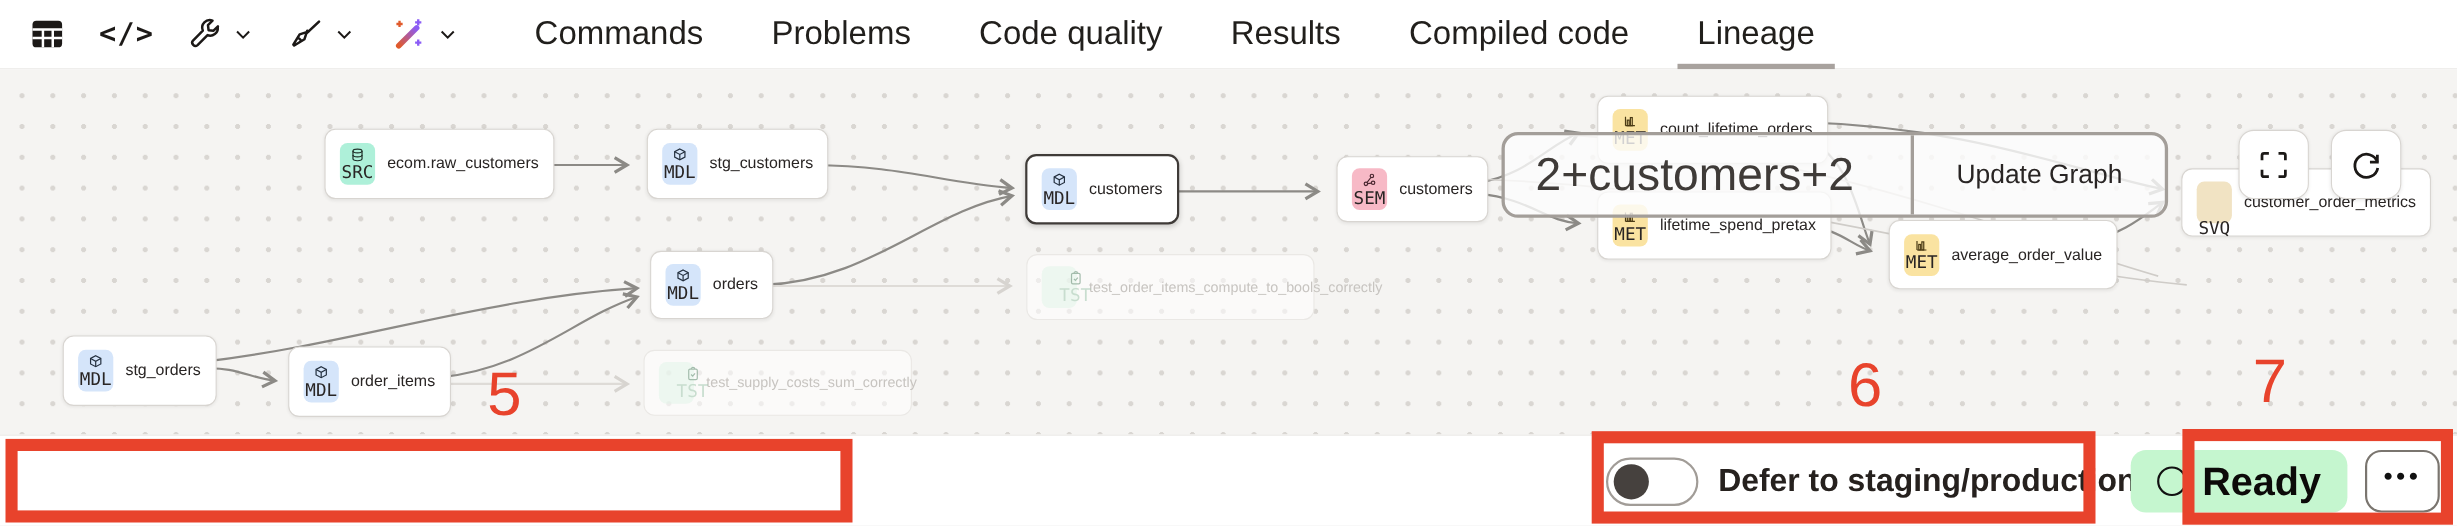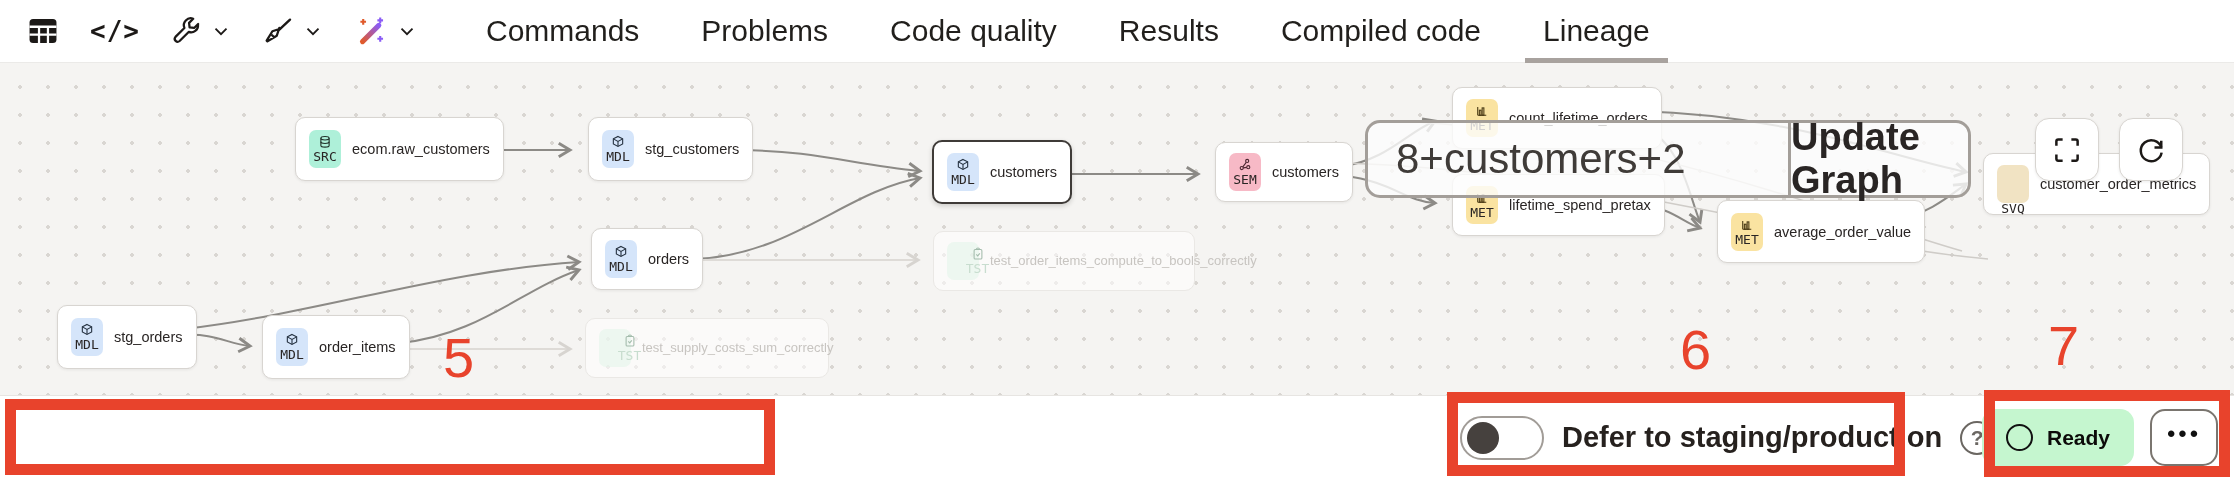--- a/index.html
+++ b/index.html
@@ -24,39 +24,39 @@
             background-size:28px 28px; background-position:6px 10px; overflow:hidden; }
   .edges { position:absolute; left:0; top:0; z-index:1; }
 
   .node { position:absolute; z-index:2; display:inline-flex; align-items:center; gap:11px;
           height:64px; padding:0 13px; background:#fff; border:1.5px solid #d8d5d1;
           border-radius:10px; box-shadow:0 1px 3px rgba(28,25,23,.07); cursor:pointer; }
   .node .nlabel { font-size:14.5px; color:#292524; white-space:nowrap; }
   .node.selected { border:2.5px solid #3f3b38; box-shadow:0 2px 5px rgba(28,25,23,.18); }
   .badge { display:flex; flex-direction:column; align-items:center; justify-content:center;
            width:32px; height:38px; border-radius:7px; gap:1px; flex:0 0 auto; }
-  .bcode { font-family:"DejaVu Sans Mono", monospace; font-size:13px; color:#292524; line-height:1; }
+  .bcode { font-family:"DejaVu Sans Mono", monospace; font-size:16px; color:#292524; line-height:1; }
   .badge svg { display:block; }
   .badge-src { background:#aef0d9; } .badge-mdl { background:#d5e5fa; }
   .badge-sem { background:#f7b9c6; } .badge-met { background:#fae3a1; }
   .badge-svq { background:#f1e3c3;gap:48px; }
   .node.tst { background:rgba(255,255,255,.55); border-color:#eae8e5; box-shadow:none; height:auto; min-height:60px; padding:8px 13px; }
   .node.tst .nlabel { font-size:13px; color:#c7c4c0; white-space:normal; line-height:1.4; }
   .badge-tst { background:#e2f5e9; opacity:.55;padding-left:29px; }
   .node.tst .bcode { color:#9fc7ad; }
 
   
   .selector { position:absolute; left:1365px; top:57px; width:606px; height:78px; z-index:5;
               display:flex; align-items:stretch; background:rgba(253,253,252,.8);
               border:3px solid #a39e99; border-radius:15px; }
   .selector-query { flex:1 1 auto; display:flex; align-items:center; padding-left:28px;
                     font-size:42px; color:#3f3b38; }
   .selector-div { width:3px; background:#a39e99; }
-  .selector-btn { width:177px; display:flex; align-items:center; justify-content:center;
-                  font-size:38px; font-weight:700; color:#292524; cursor:pointer; }
+  .selector-btn { width:228px; display:flex; align-items:center; justify-content:center;
+                  font-size:24px; font-weight:400; color:#292524; cursor:pointer; }
 
   .gcontrols { position:absolute; top:55px; left:2035px; z-index:6; display:flex; gap:20px; }
   .gbtn { width:64px; height:63px; background:#fff; border:1.5px solid #d8d5d1; border-radius:14px;
           box-shadow:0 1px 3px rgba(28,25,23,.08); display:flex; align-items:center; justify-content:center; cursor:pointer; }
 
   
   .bottombar { position:absolute; left:0; top:395px; width:2234px; height:83px; background:#fff;
                border-top:1px solid #e7e5e2; }
   .cmd-input { position:absolute; left:10px; top:9px; width:760px; height:64px; border:none; outline:none;
                background:#fff; font-family:"Liberation Sans", sans-serif; font-size:28px; color:#292524; padding:0 20px; }
@@ -65,21 +65,21 @@
   .toggle { width:84px; height:44px; border:2px solid #a19c97; border-radius:22px; background:#fff;
             position:relative; cursor:pointer; flex:0 0 auto; }
   .toggle .knob { position:absolute; left:5px; top:4px; width:32px; height:32px; border-radius:50%; background:#46413e; }
   .defer-label { font-size:29px; font-weight:600; color:#26211e; white-space:nowrap; }
   .help { width:34px; height:34px; border:2.5px solid #6b6archive; border:2.5px solid #6b6762; border-radius:50%;
           display:flex; align-items:center; justify-content:center; font-size:21px; color:#6b6762; font-weight:600; cursor:pointer; }
   .status-cluster { position:absolute; right:16px; top:0; height:83px; display:flex; align-items:center; gap:16px; }
   .ready-pill { display:flex; align-items:center; gap:14px; background:#c5f6cf; border-radius:14px;
                 height:57px; padding:0 24px; cursor:pointer; }
   .ready-dot { width:27px; height:27px; border:2.5px solid #111; border-radius:50%; background:transparent; }
-  .ready-label { font-size:21px; font-weight:600; color:#0c0a09; }
+  .ready-label { font-size:36px; font-weight:600; color:#0c0a09; }
   .more-btn { width:68px; height:57px; background:#fff; border:2px solid #7a756f; border-radius:15px;
               display:flex; align-items:center; justify-content:center; cursor:pointer; }
   .more-btn span { font-size:24px; letter-spacing:3px; color:#111; line-height:0; padding-bottom:8px; }
 
   
   .ann-box { position:absolute; border:11px solid #e8432c; z-index:40; pointer-events:none; }
   .ann-num { position:absolute; z-index:40; font-size:56px; color:#e8432c; line-height:1; pointer-events:none; }
 </style>
 </head>
 <body>
@@ -329,21 +329,21 @@
           <rect x="4" y="3.2" width="10" height="12.3" rx="1.5"></rect>
             <path d="M7 3.2a2 2 0 0 1 4 0"></path>
             <path d="M6.8 9.6l1.8 1.8 2.8-3.2"></path>
         </svg>
         <span class="bcode">TST</span>
       </span>
       <span class="nlabel">test_supply_costs_sum_correctly</span>
     </div>
 
     <div class="selector">
-      <div class="selector-query">8+customers+2</div>
+      <div class="selector-query">2+customers+2</div>
       <div class="selector-div"></div>
       <div class="selector-btn">Update Graph</div>
     </div>
 
     <div class="gcontrols">
       <div class="gbtn">
         <svg width="30" height="30" viewBox="0 0 24 24" fill="none" stroke="#1c1917" stroke-width="2">
           <path d="M8.5 3.5H5A1.5 1.5 0 0 0 3.5 5v3.5M15.5 3.5H19A1.5 1.5 0 0 1 20.5 5v3.5M8.5 20.5H5A1.5 1.5 0 0 1 3.5 19v-3.5M15.5 20.5H19a1.5 1.5 0 0 0 1.5-1.5v-3.5"></path>
         </svg>
       </div>

